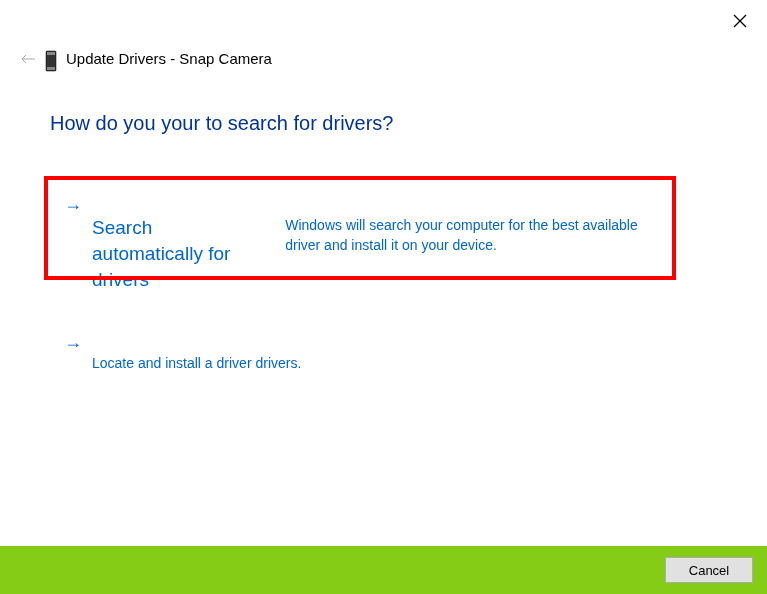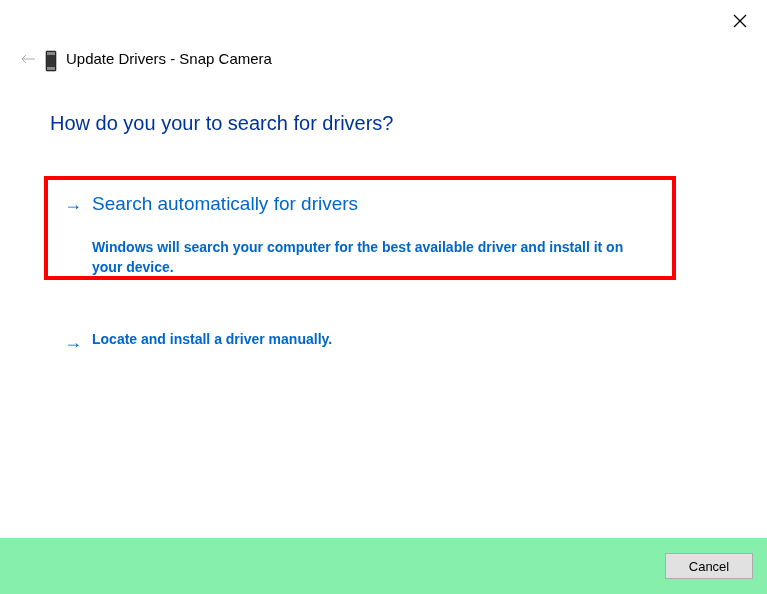--- a/index.html
+++ b/index.html
@@ -90,42 +90,42 @@
       gap: 10px;
     }
     .option-arrow {
       color: #0066cc;
       font-size: 18px;
       line-height: 26px;
       flex-shrink: 0;
     }
     .option-text {
       display: flex;
-      flex-direction: column;
+      flex-direction: row;
       gap: 20px;
+      margin-top: 24px;
     }
     .option-title {
       font-size: 19px;
       color: #0066cc;
       font-weight: 400;
       line-height: 26px;
     }
     .option-desc {
       font-size: 14px;
       color: #0066cc;
       line-height: 20px;
-      font-weight: bold;
     }
     .footer {
       position: absolute;
       bottom: 0;
       left: 0;
       right: 0;
-      height: 56px;
-      background: #86efac;
+      height: 48px;
+      background: #84cc16;
       display: flex;
       align-items: center;
       justify-content: flex-end;
       padding-right: 14px;
       padding-left: 32px;
     }
     .cancel-btn {
       width: 88px;
       height: 26px;
       background: #e1e1e1;
@@ -179,21 +179,21 @@
   </div>
 </div>
 
 <div class="highlight-box"></div>
 
 <div class="option-container option-2">
   <div class="option">
     <div class="option-row">
       <span class="option-arrow">→</span>
       <div class="option-text">
-        <span class="option-desc">Locate and install a driver manually.</span>
+        <span class="option-desc">Locate and install a driver drivers.</span>
       </div>
     </div>
   </div>
 </div>
 
 <div class="footer">
   <div class="cancel-btn">
     <span>Cancel</span>
   </div>
 </div>

